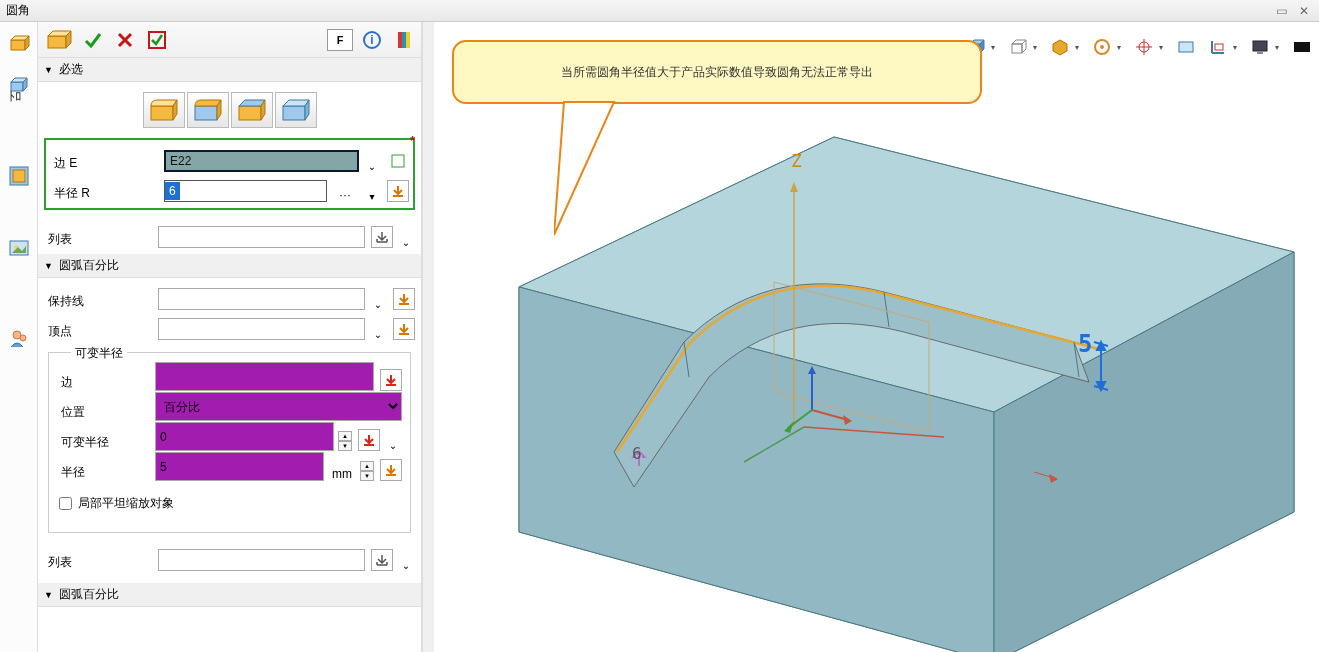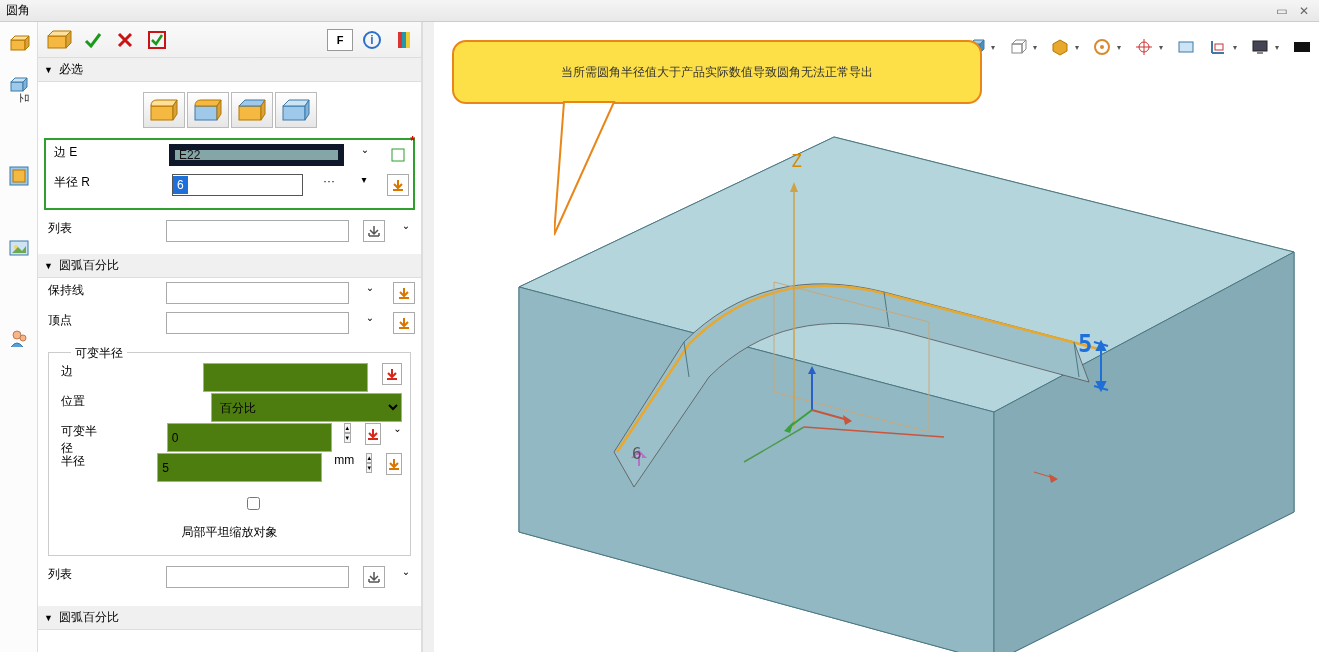--- a/index.html
+++ b/index.html
@@ -22,48 +22,48 @@
 .tb-square { width: 26px; height: 22px; border: 1px solid #999; background: #fff; display:flex; align-items:center; justify-content:center; font-weight:bold; font-size:11px; cursor:pointer;}
 
 .section-hdr { height: 24px; background: #f0f0f0; border-bottom: 1px solid #ddd; display: flex; align-items: center; padding: 0 6px; cursor: pointer; }
 .section-hdr .tri { margin-right: 6px; font-size: 9px; }
 
 .mode-row { display:flex; justify-content:center; gap:2px; padding: 10px 0; }
 .mode-btn { width:42px; height:36px; border:1px solid #bbb; background: linear-gradient(#fff,#e6e6e6); display:flex; align-items:center; justify-content:center; cursor:pointer; }
 
 .params-box { margin: 0 6px 6px 6px; border: 2px solid #2ea02e; padding: 4px; position:relative; }
 .warn-star { position:absolute; top:-6px; right:-2px; color:#d00; font-weight:bold; }
-.form-row { display:flex; align-items:flex-start; height: 28px; gap: 12px; margin-bottom: 2px; }
+.form-row { display:flex; align-items:flex-end; height: 28px; gap: 4px; margin-bottom: 2px; }
 .lbl { width: 110px; padding-left: 4px; }
 .fld { flex:1; height:22px; border:1px solid #999; padding: 0 4px; background:#fff; }
-.fld.edge { background: #85a6a6; color:#111; border: 6px solid #0f172a; }
+.fld.edge { background: #85a6a6; color:#111; border: 2px solid #0f172a; }
 .fld.radius { background: #fff; color:#000; border: 1px solid #555;}
 .unit { width: 28px; text-align:center; }
 .chev { width:18px; text-align:center; cursor:pointer; font-size:10px; }
 .dl-btn { width:22px; height:22px; border:1px solid #aaa; display:flex; align-items:center; justify-content:center; cursor:pointer; background:#fff; margin-left:2px;}
 .dl-btn svg { width:14px; height:14px; }
 
 .plain-rows { padding: 4px 6px; }
 .plain-rows .form-row .fld { border:1px solid #aaa; }
 
 .group-box { margin: 6px 10px; border:1px solid #ccc; padding: 10px 8px 8px 8px; position:relative; }
 .group-box .legend { position:absolute; top:-8px; left:22px; background:#fff; padding:0 4px; }
 .group-box .form-row .lbl { width: 94px; }
-.group-box select, .group-box input { height:29px; border:1px solid #aaa; padding: 0 4px; background:#4d7c0f;margin-left:48px; }
+.group-box select, .group-box input { height:29px; border:1px solid #aaa; padding: 0 4px; background:#a21caf; }
 .spin { display:flex; flex-direction:column; width:14px; }
 .spin span { height:10px; border:1px solid #aaa; font-size:7px; text-align:center; line-height:8px; cursor:pointer; background:#f5f5f5;}
-.cb-row { display:flex; align-items:center; gap:6px; padding: 6px 2px; flex-direction: column; }
+.cb-row { display:flex; align-items:center; gap:6px; padding: 6px 2px; }
 
 .viewport { flex:1; position:relative; background:#fff; }
 
 .top-tb { position:absolute; top:16px; right:8px; display:flex; gap:14px; align-items:center; }
 .vp-icon { width:18px; height:18px; cursor:pointer; display:inline-flex; align-items:center; justify-content:center;}
 .vdd { font-size:8px; color:#555; margin-left:-8px;}
 
-.callout { position:absolute; top:18px; left:18px; width:530px; height:64px; border:2px solid #e8861a; border-radius:14px; background:#fde047; display:flex; align-items:center; justify-content:center; padding: 0 14px; font-size:15px; color:#333; }
+.callout { position:absolute; top:18px; left:18px; width:530px; height:64px; border:2px solid #e8861a; border-radius:14px; background:#fef9c3; display:flex; align-items:center; justify-content:center; padding: 0 14px; font-size:15px; color:#333; }
 .callout-tail { position:absolute; top:78px; left:120px; }
 
 .axis-z { position:absolute; top:128px; left:357px; color:#d28a00; font-size:18px; font-family: Consolas, monospace; }
 .dim5 { position:absolute; top:308px; left:644px; color:#1f6fd8; font-size:24px; font-weight:bold; font-family: Consolas, monospace;}
 .dim6 { position:absolute; top:422px; left:198px; color:#555; font-size:16px; font-family: Consolas, monospace;}
 .panel-scroll { width:12px; background:#f0f0f0; border-left:1px solid #ddd;}
 </style>
 </head>
 <body>
 
@@ -84,21 +84,21 @@
           <polygon points="3,7 7,3 21,3 17,7" fill="#ffe09a" stroke="#b37700"></polygon>
           <polygon points="17,7 21,3 21,13 17,17" fill="#d9a23a" stroke="#b37700"></polygon>
         </svg>
       </div>
     <div class="rail-icon" style="position:relative;">
         <svg width="20" height="20">
           <rect x="2" y="6" width="12" height="9" fill="#9ec9ea" stroke="#3d7aa8"></rect>
           <polygon points="2,6 6,2 18,2 14,6" fill="#cde4f5" stroke="#3d7aa8"></polygon>
           <polygon points="14,6 18,2 18,11 14,15" fill="#7eb4db" stroke="#3d7aa8"></polygon>
         </svg>
-        <span style="position:absolute;bottom:-6px;left:12px;font-size:11px;color:#333;">ﾄﾛ</span>
+        <span style="position:absolute;bottom:-6px;left:2px;font-size:13px;color:#333;">ﾄﾛ</span>
       </div>
     <div style="height:30px"></div>
     <div class="rail-icon">
         <svg width="22" height="22">
           <rect x="2" y="2" width="18" height="18" fill="#9ec9ea" stroke="#3d7aa8"></rect>
           <rect x="5" y="5" width="12" height="12" fill="#f5b941" stroke="#b37700"></rect>
         </svg>
       </div>
     <div style="height:12px"></div>
     <div class="rail-icon">

